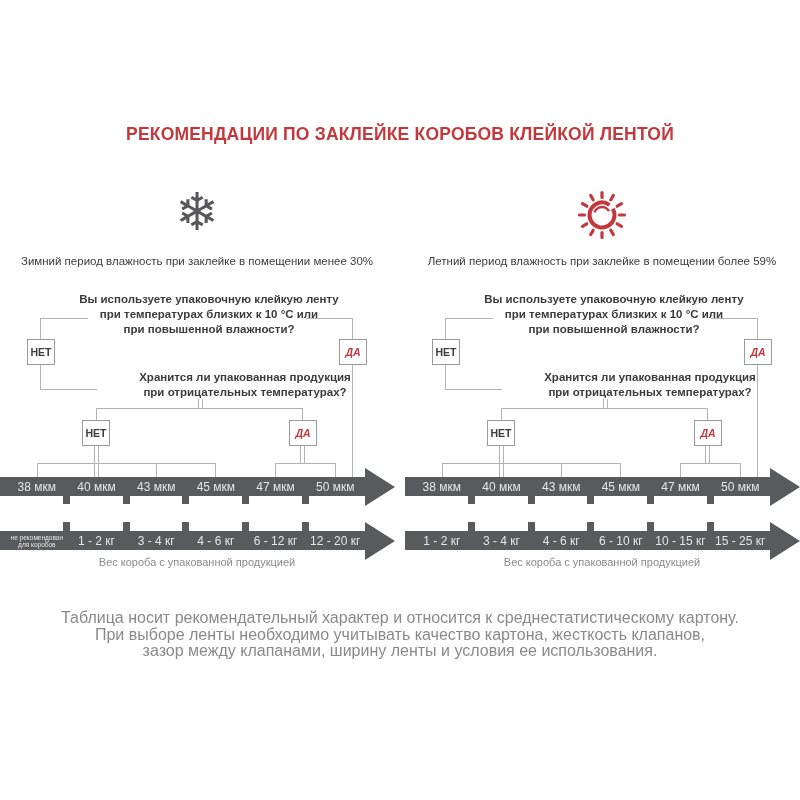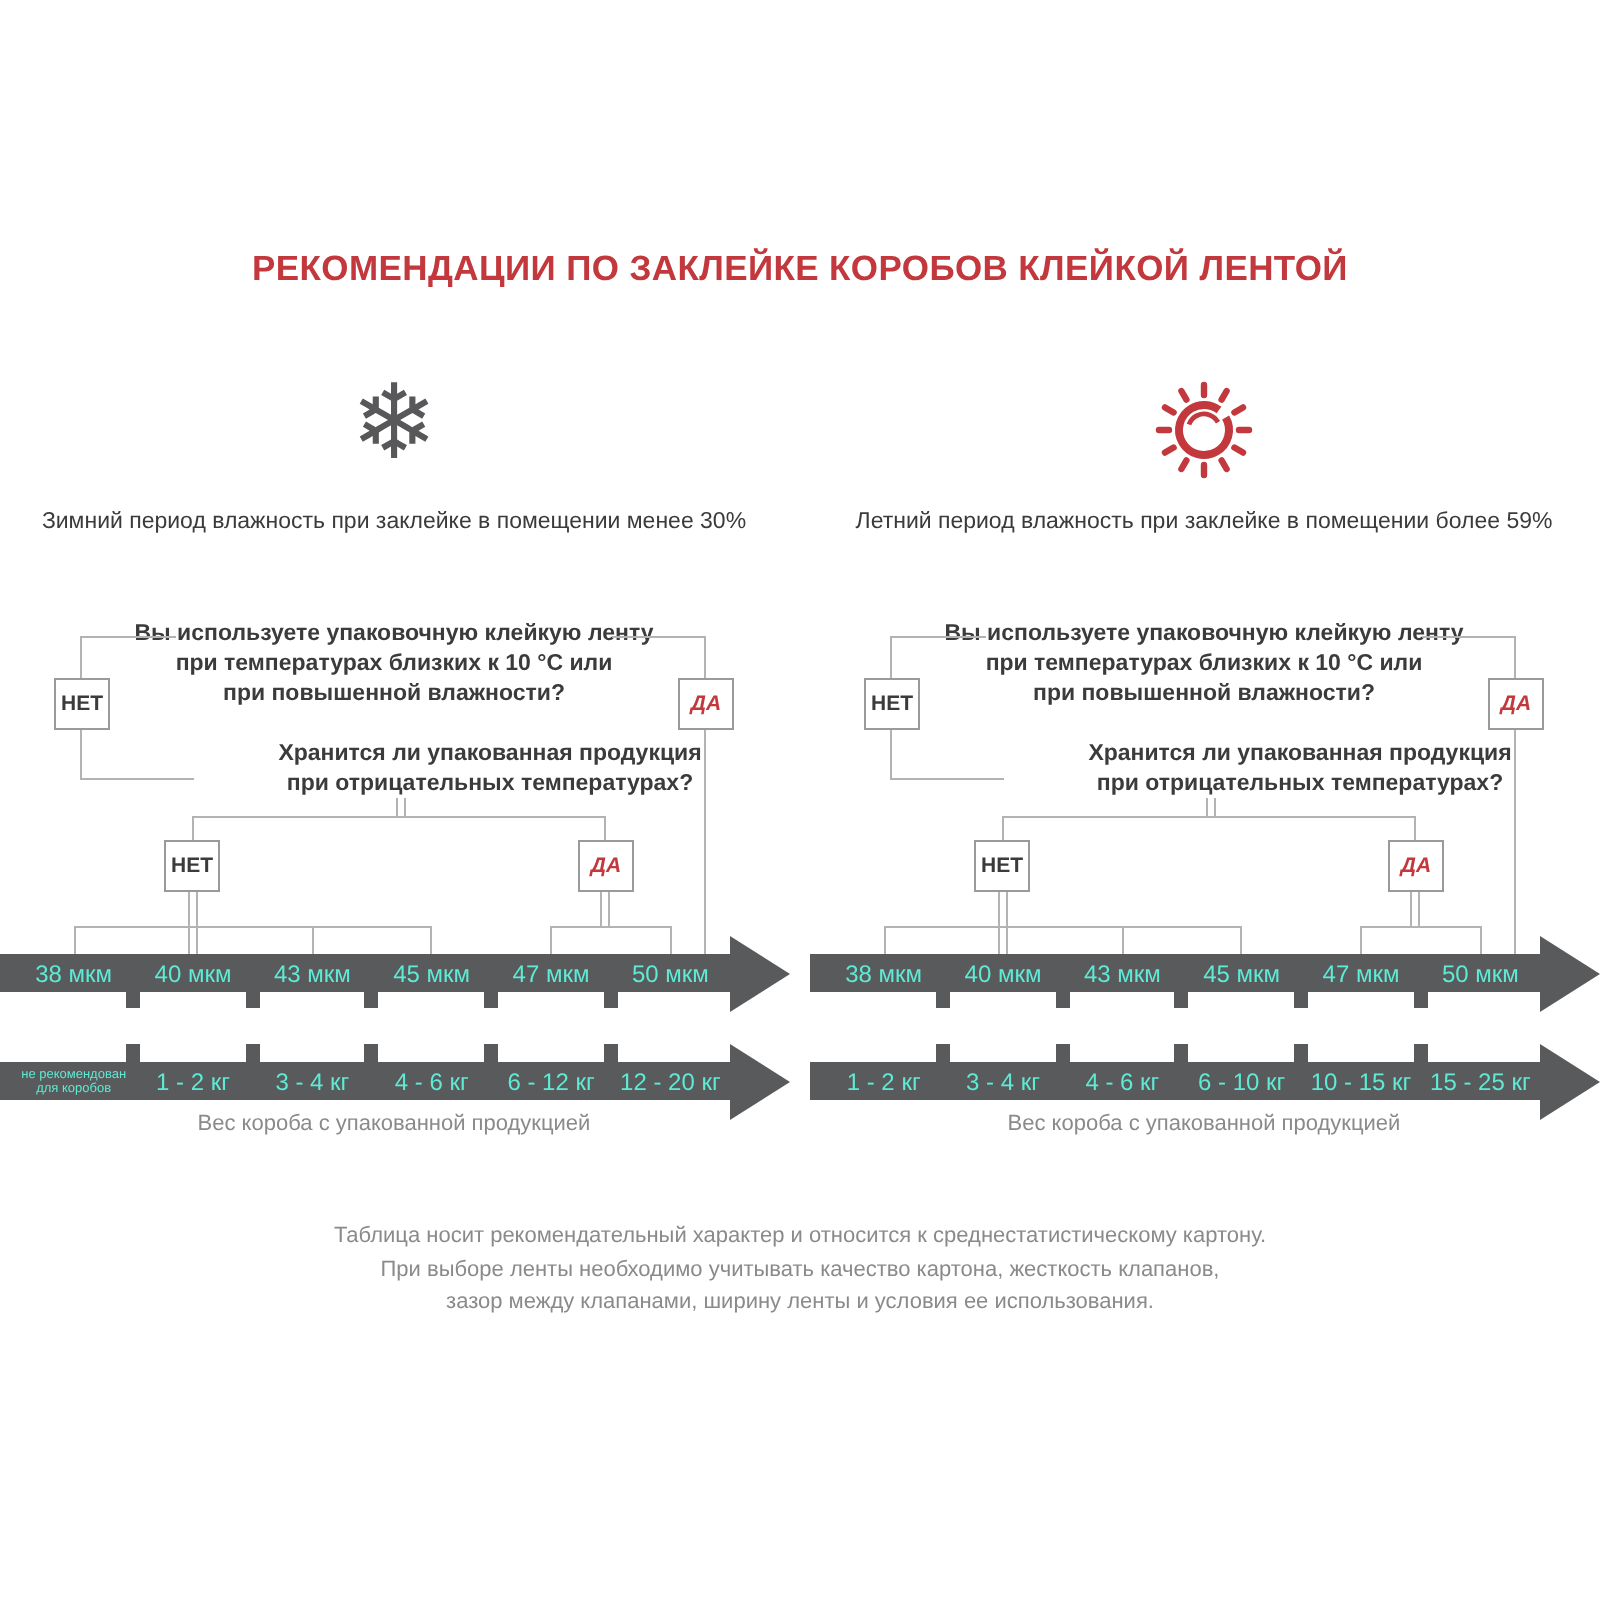--- a/index.html
+++ b/index.html
@@ -13,48 +13,48 @@
   }
   .panel{position:absolute;top:0;width:395px;height:600px;}
   .panel.pl{left:0;}
   .panel.pr{left:405px;}
   .centered{position:absolute;left:0;width:394px;text-align:center;}
   .icon-wrap{position:absolute;top:184px;left:0;width:394px;height:56px;text-align:center;
     font-size:52px;line-height:56px;color:#58585a;}
   .sunsvg{position:absolute;top:189px;left:171px;}
   .subtitle{top:255px;font-size:11.5px;font-weight:400;color:#3b3b3b;white-space:nowrap;}
   .q{font-size:11.5px;font-weight:600;color:#3b3b3b;line-height:15px;}
-  .q1{top:310px;}
+  .q1{top:292px;padding-left:12px;}
   .q2{top:370px;padding-left:48px;}
   .abox{
     position:absolute;width:28px;height:26px;background:#fff;border:1px solid #9a9a9a;
     box-sizing:border-box;display:flex;align-items:center;justify-content:center;
     font-size:10.5px;font-weight:bold;color:#3b3b3b;z-index:3;
   }
   .abox.yes{color:#c3383c;font-style:italic;}
   .cl{position:absolute;background:#b3b3b3;z-index:1;}
   .dbl{position:absolute;width:5px;background:transparent;border-left:1px solid #b3b3b3;
     border-right:1px solid #b3b3b3;box-sizing:border-box;z-index:1;}
   .abody{
     position:absolute;left:0;width:365px;height:19px;background:#595a5c;
     display:flex;padding-left:7px;box-sizing:border-box;z-index:2;
   }
   .abody .seg{flex:1;display:flex;align-items:center;justify-content:center;
-    color:#5eead4;font-size:12px;white-space:nowrap;}
+    color:#e5e5e5;font-size:12px;white-space:nowrap;}
   .abody .seg.note{flex-direction:column;justify-content:center;line-height:7px;font-size:6.5px;}
   .ahead{
     position:absolute;left:365px;width:0;height:0;z-index:2;
     border-top:19px solid transparent;border-bottom:19px solid transparent;
     border-left:30px solid #595a5c;
   }
   .tick{position:absolute;width:7px;height:9px;background:#595a5c;z-index:2;}
   .caption{top:556px;font-size:11px;color:#8a8a8a;white-space:nowrap;}
   .footnote{
     position:absolute;top:610px;left:0;width:800px;text-align:center;
-    font-size:11px;line-height:16.5px;color:#8a8a8a;
+    font-size:16px;line-height:16.5px;color:#8a8a8a;
   }
 </style>
 </head>
 <body>
 
 <div class="title">РЕКОМЕНДАЦИИ ПО ЗАКЛЕЙКЕ КОРОБОВ КЛЕЙКОЙ ЛЕНТОЙ</div>
 
 <div class="panel pl">
   <div class="icon-wrap">❄</div>
   <div class="subtitle centered">Зимний период влажность при заклейке в помещении менее 30%</div>

